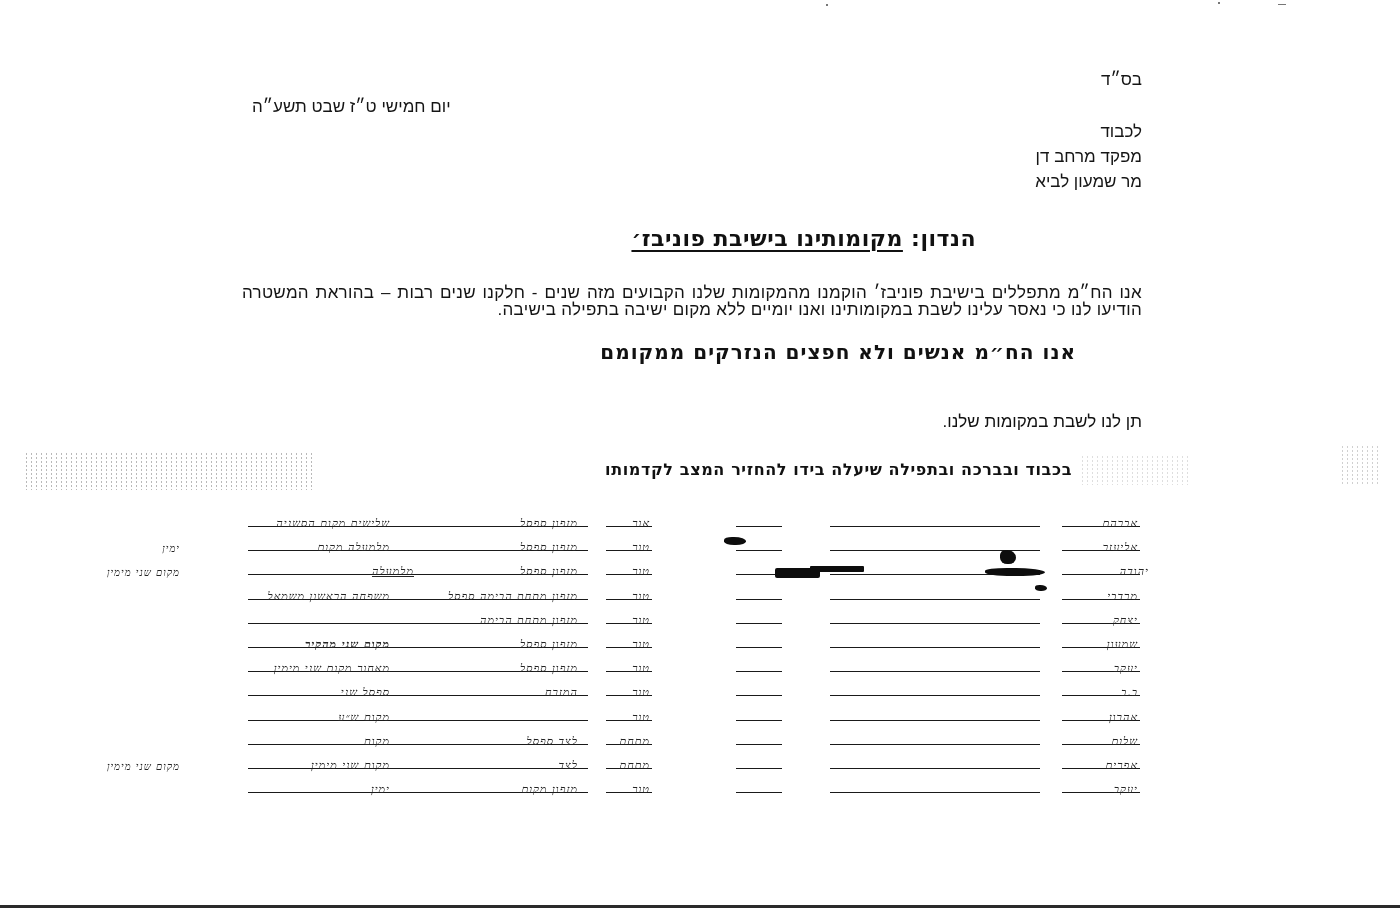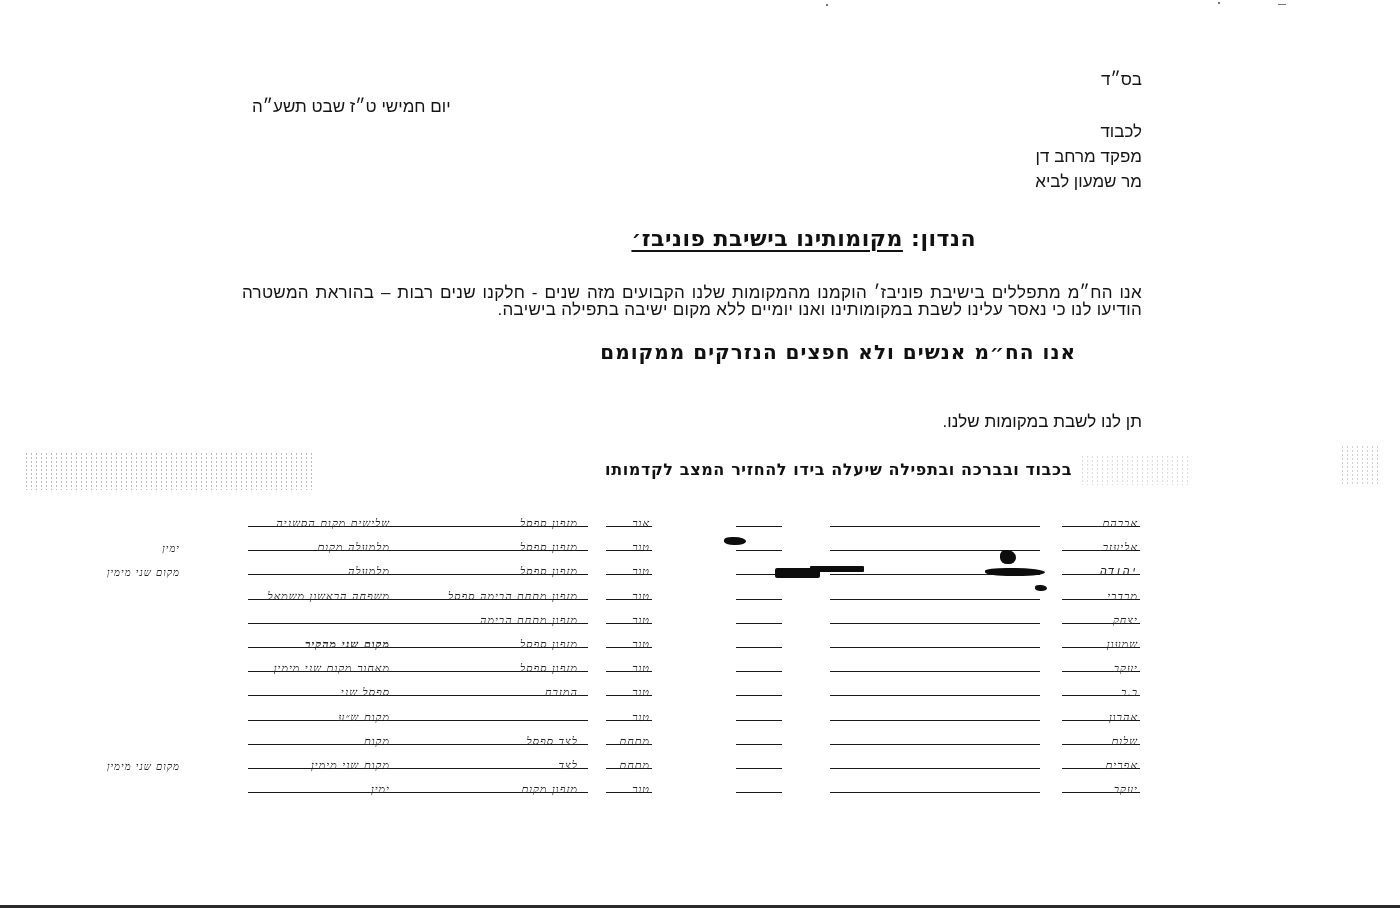--- a/index.html
+++ b/index.html
@@ -92,28 +92,28 @@
         <div class="line" style="left:830px; width:210px; top:20px;"></div>
         <div class="line" style="left:606px; width:46px; top:20px;"></div>
         <span class="hw" style="right:750px;">טור</span>
         <div class="line" style="left:248px; width:340px; top:20px;"></div>
         <span class="hw" style="right:822px;">מזפון ספסל</span>
         <span class="hw" style="right:1010px;">מלמעלה מקום</span>
         <span class="hw" style="right:1220px; font-size:10px;">ימין</span>
       </div>
       <div class="row" style="top: 554.4px;">
         <div class="line" style="left:1062px; width:78px; top:20px;"></div>
-        <span class="hw" style="right:262px;font-family:Liberation Mono, monospace;">יהודה</span>
-        <div class="line" style="left:736px; width:46px; top:20px;"></div>
-        <div class="line" style="left:830px; width:210px; top:20px;"></div>
-        <div class="line" style="left:606px; width:46px; top:20px;"></div>
-        <span class="hw" style="right:750px;">טור</span>
-        <div class="line" style="left:248px; width:340px; top:20px;"></div>
-        <span class="hw" style="right:822px;">מזפון ספסל</span>
-        <span class="hw" style="right:1010px;">מלמעלה</span>
+        <span class="hw" style="right:251px;">יהודה</span>
+        <div class="line" style="left:736px; width:46px; top:20px;"></div>
+        <div class="line" style="left:830px; width:210px; top:20px;"></div>
+        <div class="line" style="left:606px; width:46px; top:20px;"></div>
+        <span class="hw" style="right:750px;">טור</span>
+        <div class="line" style="left:248px; width:340px; top:20px;"></div>
+        <span class="hw" style="right:822px;">מזפון ספסל</span>
+        <span class="hw" style="right:986px;text-decoration:underline;">מלמעלה</span>
         <span class="hw" style="right:1220px; font-size:10px;">מקום שני מימין</span>
       </div>
       <div class="row" style="top: 578.6px;">
         <div class="line" style="left:1062px; width:78px; top:20px;"></div>
         <span class="hw" style="right:262px;">מרדכי</span>
         <div class="line" style="left:736px; width:46px; top:20px;"></div>
         <div class="line" style="left:830px; width:210px; top:20px;"></div>
         <div class="line" style="left:606px; width:46px; top:20px;"></div>
         <span class="hw" style="right:750px;">טור</span>
         <div class="line" style="left:248px; width:340px; top:20px;"></div>

